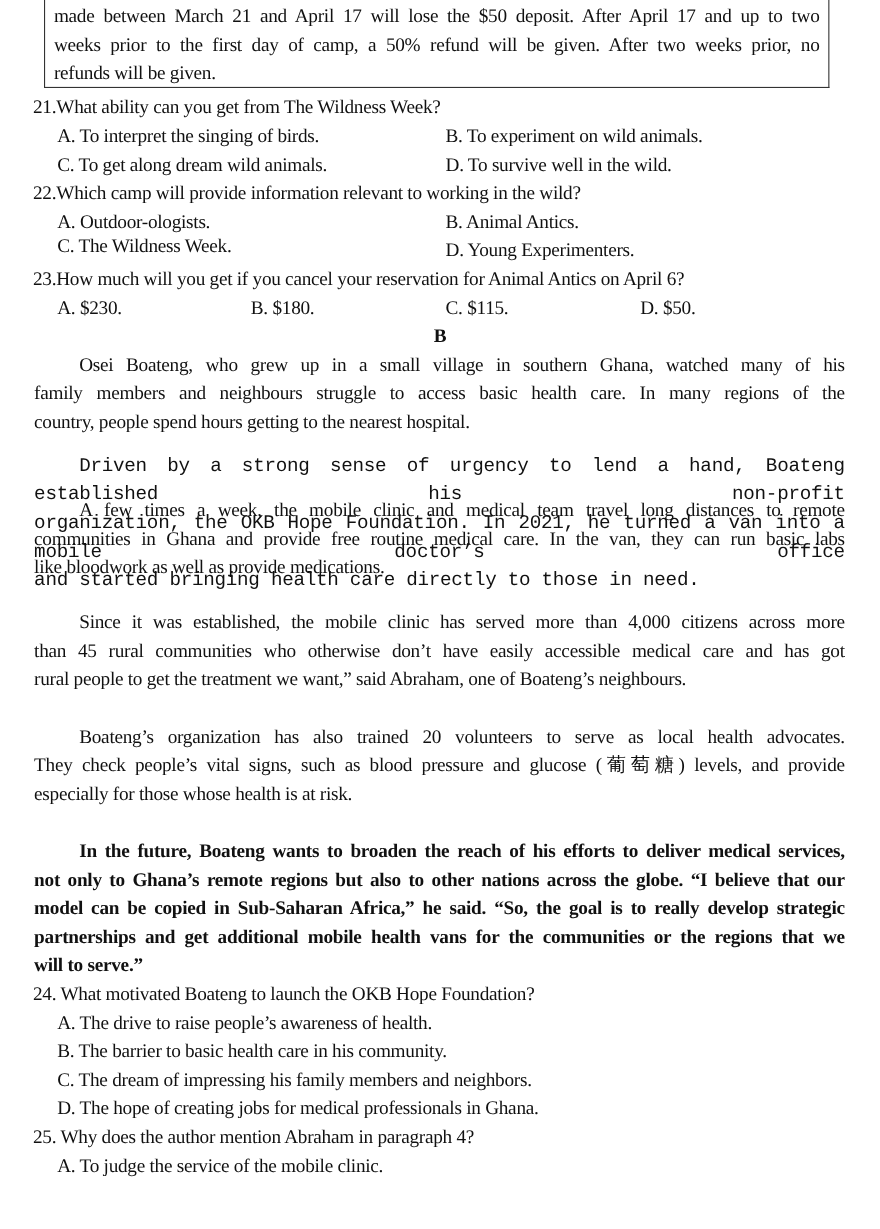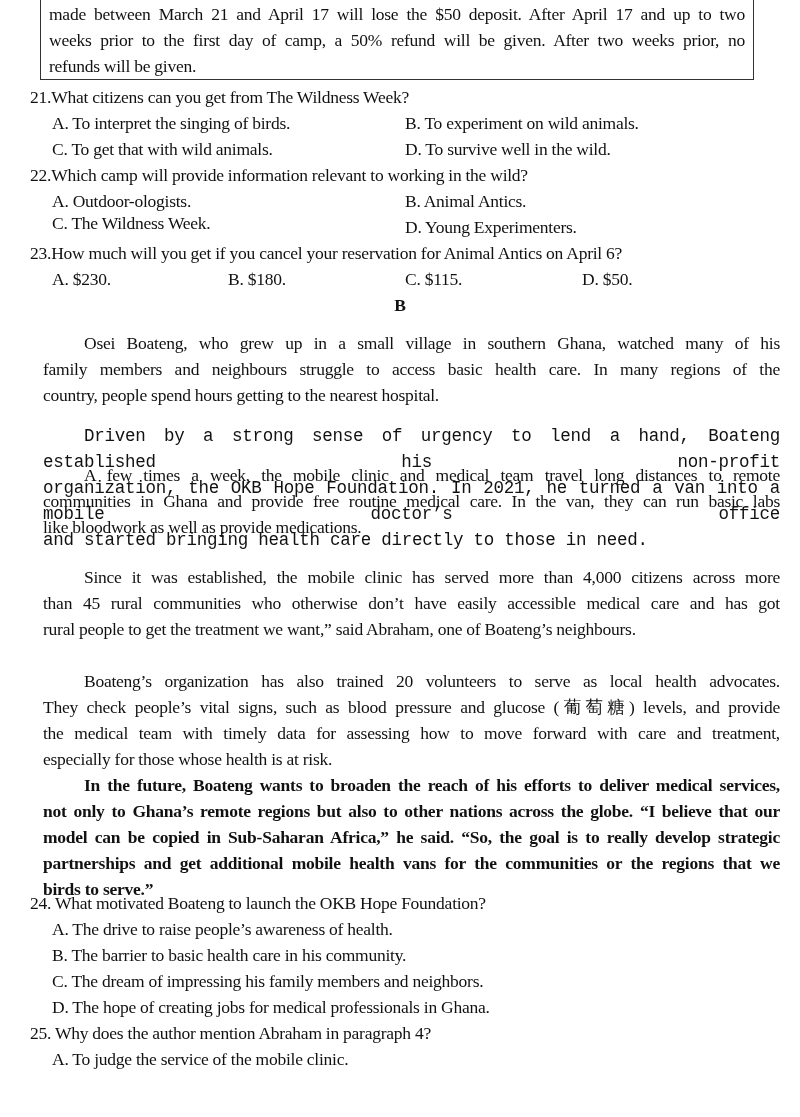--- a/index.html
+++ b/index.html
@@ -56,21 +56,21 @@
       left: 0;
       width: 800px;
       text-align: center;
       font-weight: bold;
       line-height: 26px;
     }
     .para {
       position: absolute;
       left: 31px;
       width: 737px;
-      margin: 12px;
+      margin: 0;
       line-height: 26px;
       text-align: justify;
       text-indent: 41px;
     }
     .para .jl {
       display: block;
       text-align: justify;
       text-align-last: justify;
     }
     .para .last {
@@ -87,30 +87,30 @@
 
   <div class="notice-box">
     <p>
       <span class="just-line">made between March 21 and April 17 will lose the $50 deposit. After April 17 and up to two</span>
       <span class="just-line">weeks prior to the first day of camp, a 50% refund will be given. After two weeks prior, no</span>
       <span>refunds will be given.</span>
     </p>
   </div>
 
   <div class="line q" style="top:84px;">
-    <span>21.</span><span>What citizens can you get from The Wildness Week?</span>
+    <span>21.</span><span>What ability can you get from The Wildness Week?</span>
   </div>
   <div class="line" style="top:110px; left:52px;">
     <span>A.</span> <span>To interpret the singing of birds.</span>
   </div>
   <div class="line" style="top:110px; left:405px;">
     <span>B.</span> <span>To experiment on wild animals.</span>
   </div>
   <div class="line" style="top:136px; left:52px;">
-    <span>C.</span> <span>To get that with wild animals.</span>
+    <span>C.</span> <span>To get along dream wild animals.</span>
   </div>
   <div class="line" style="top:136px; left:405px;">
     <span>D.</span> <span>To survive well in the wild.</span>
   </div>
 
   <div class="line q" style="top:162px;">
     <span>22.</span><span>Which camp will provide information relevant to working in the wild?</span>
   </div>
   <div class="line" style="top:188px; left:52px;">
     <span>A.</span> <span>Outdoor-ologists.</span>
@@ -163,30 +163,29 @@
 
   <div class="para" style="top:552px;">
     <span class="jl">Since it was established, the mobile clinic has served more than 4,000 citizens across more</span>
     <span class="jl" style="text-indent:0">than 45 rural communities who otherwise don’t have easily accessible medical care and has got</span>
     <span class="last" style="text-indent:0">rural people to get the treatment we want,” said Abraham, one of Boateng’s neighbours.</span>
   </div>
 
   <div class="para" style="top:656px;">
     <span class="jl">Boateng’s organization has also trained 20 volunteers to serve as local health advocates.</span>
     <span class="jl" style="text-indent:0">They check people’s vital signs, such as blood pressure and glucose (葡萄糖) levels, and provide</span>
-    <span class="jl" style="text-indent:0">the medical team with timely data for assessing how to move forward with care and treatment,</span>
     <span class="last" style="text-indent:0">especially for those whose health is at risk.</span>
   </div>
 
   <div class="para" style="top:760px;font-weight:bold;">
     <span class="jl">In the future, Boateng wants to broaden the reach of his efforts to deliver medical services,</span>
     <span class="jl" style="text-indent:0">not only to Ghana’s remote regions but also to other nations across the globe. “I believe that our</span>
     <span class="jl" style="text-indent:0">model can be copied in Sub-Saharan Africa,” he said. “So, the goal is to really develop strategic</span>
     <span class="jl" style="text-indent:0">partnerships and get additional mobile health vans for the communities or the regions that we</span>
-    <span class="last" style="text-indent:0">birds to serve.”</span>
+    <span class="last" style="text-indent:0">will to serve.”</span>
   </div>
 
   <div class="line q" style="top:890px;">
     <span>24.</span> <span>What motivated Boateng to launch the OKB Hope Foundation?</span>
   </div>
   <div class="line" style="top:916px; left:52px;">
     <span>A.</span> <span>The drive to raise people’s awareness of health.</span>
   </div>
   <div class="line" style="top:942px; left:52px;">
     <span>B.</span> <span>The barrier to basic health care in his community.</span>

